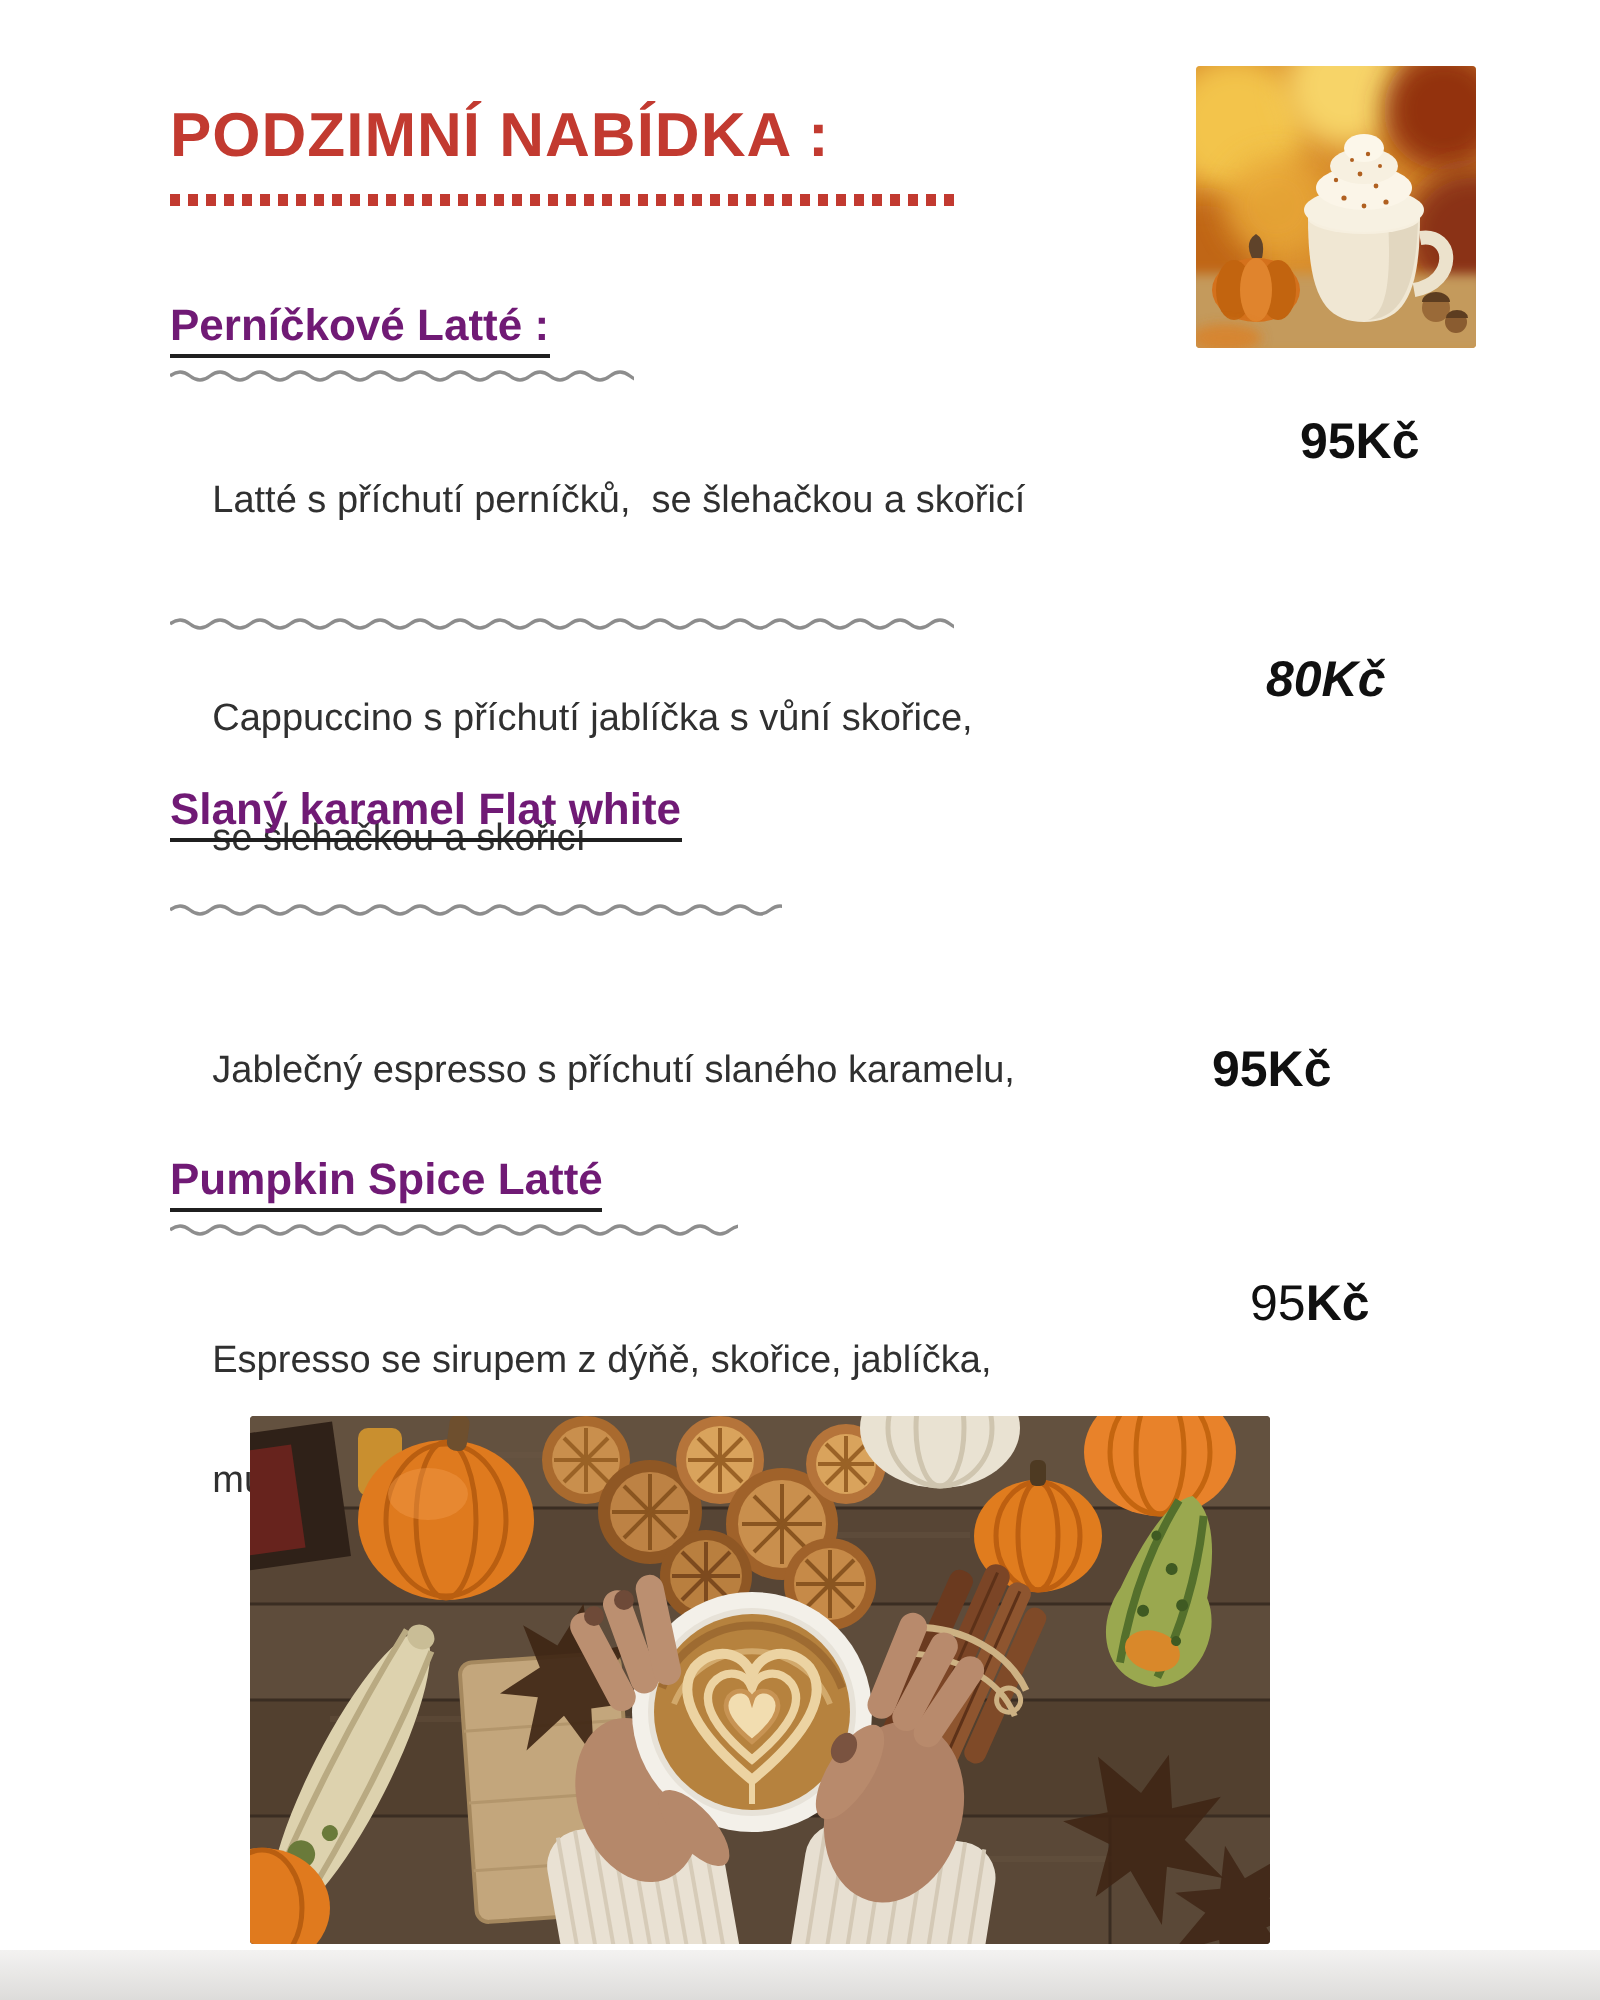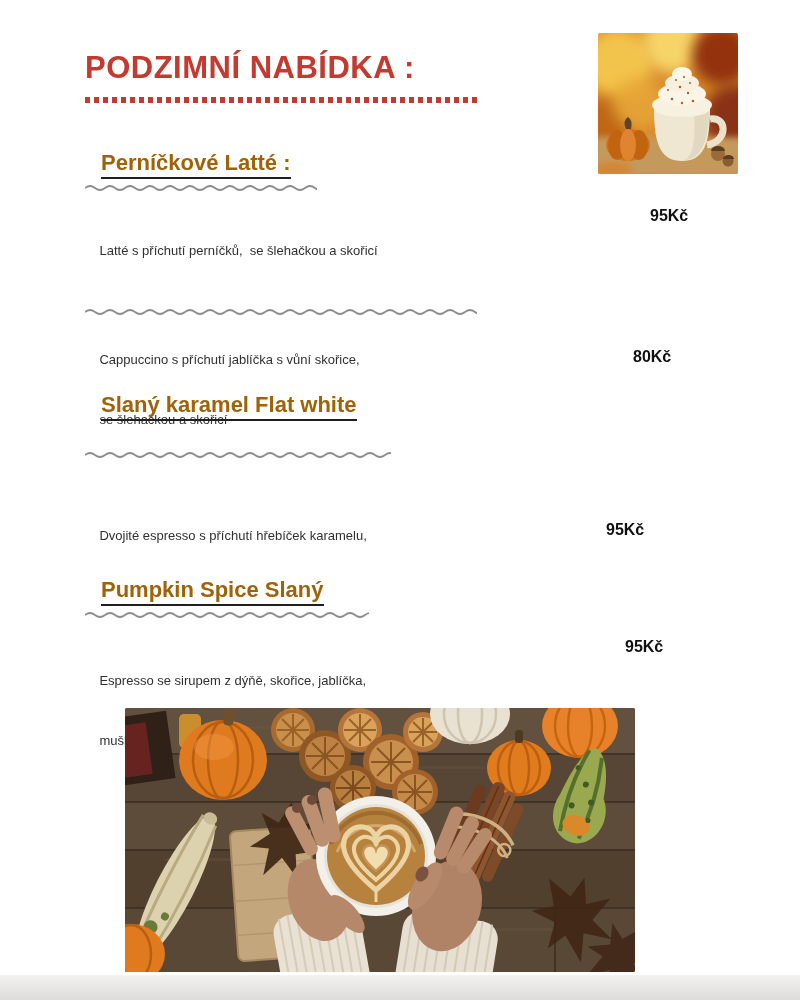--- a/index.html
+++ b/index.html
@@ -4,26 +4,26 @@
 <style>
   html,body{margin:0;padding:0;background:#ffffff;}
   body{width:800px;height:1000px;font-family:"Liberation Sans","DejaVu Sans",sans-serif;}
   .page{position:relative;width:800px;height:1000px;background:#ffffff;overflow:hidden;}
 
   .doc-title{position:absolute;left:85px;top:50px;font-size:31px;font-weight:700;
     letter-spacing:0.5px;color:var(--accent,#c23a30);white-space:nowrap;}
   .doc-title-dots{position:absolute;left:85px;top:97px;width:394px;height:6px;
     background:repeating-linear-gradient(90deg,var(--accent,#c23a30) 0 5px,transparent 5px 9px);}
 
-  .item-name{position:absolute;left:85px;font-size:22px;font-weight:700;color:#a16207;white-space:nowrap;margin-left:16px;}
+  .item-name{position:absolute;left:85px;font-size:22px;font-weight:700;color:#701a75;white-space:nowrap;}
   .item-name .uline{border-bottom:2px solid #1f1f1f;padding-bottom:2px;}
   .squiggle{position:absolute;left:85px;height:8px;}
-  .desc{position:absolute;left:85px;font-size:13px;line-height:30px;color:#303030;white-space:pre;}
-  .price{position:absolute;font-size:16px;font-weight:700;color:#101010;white-space:nowrap;}
-  .price .num-regular{font-weight:700;}
+  .desc{position:absolute;left:85px;font-size:19px;line-height:30px;color:#303030;white-space:pre;}
+  .price{position:absolute;font-size:25px;font-weight:700;color:#101010;white-space:nowrap;}
+  .price .num-regular{font-weight:400;}
 
   .photo{position:absolute;display:block;border-radius:2px;}
   .page-bottom-edge{position:absolute;left:0;top:975px;width:800px;height:25px;
     background:linear-gradient(180deg,#f3f2f1 0%,#dddcda 100%);}
 </style>
 </head>
 <body>
 
 <div class="page">
 
@@ -106,35 +106,35 @@
   </div>
   <div class="price" style="left:650px;top:207px;">95Kč</div>
 
   <svg class="squiggle" style="top:307px;" width="392" height="8" viewBox="0 0 392 8">
     <use href="#wavepath" style="stroke:var(--squiggle,#8d8d8d)"></use>
   </svg>
   <div class="desc" style="top:315px;">
     <span>Cappuccino s příchutí jablíčka s vůní skořice,</span><br>
     <span>se šlehačkou a skořicí</span>
   </div>
-  <div class="price" style="left:633px;top:348px;">80Kč</div>
+  <div class="price" style="left:633px;top:326px;font-style:italic;">80Kč</div>
 
   <div class="item-name" style="top:392px;">
     <span class="uline">Slaný karamel Flat white</span>
   </div>
   <svg class="squiggle" style="top:450px;" width="306" height="8" viewBox="0 0 306 8">
     <use href="#wavepath" style="stroke:var(--squiggle,#8d8d8d)"></use>
   </svg>
   <div class="desc" style="top:491px;">
-    <span>Dvojité espresso s příchutí hřebíček karamelu,</span><br>
+    <span>Jablečný espresso s příchutí slaného karamelu,</span><br>
   </div>
   <div class="price" style="left:606px;top:521px;">95Kč</div>
 
   <div class="item-name" style="top:577px;">
-    <span class="uline">Pumpkin Spice Slaný</span>
+    <span class="uline">Pumpkin Spice Latté</span>
   </div>
   <svg class="squiggle" style="top:610px;" width="284" height="8" viewBox="0 0 284 8">
     <use href="#wavepath" style="stroke:var(--squiggle,#8d8d8d)"></use>
   </svg>
   <div class="desc" style="top:636px;">
     <span>Espresso se sirupem z dýňě, skořice, jablíčka,</span><br>
     <span>muškátový oříšek</span>
   </div>
   <div class="price" style="left:625px;top:638px;">
     <span class="num-regular">95</span><span>Kč</span>

